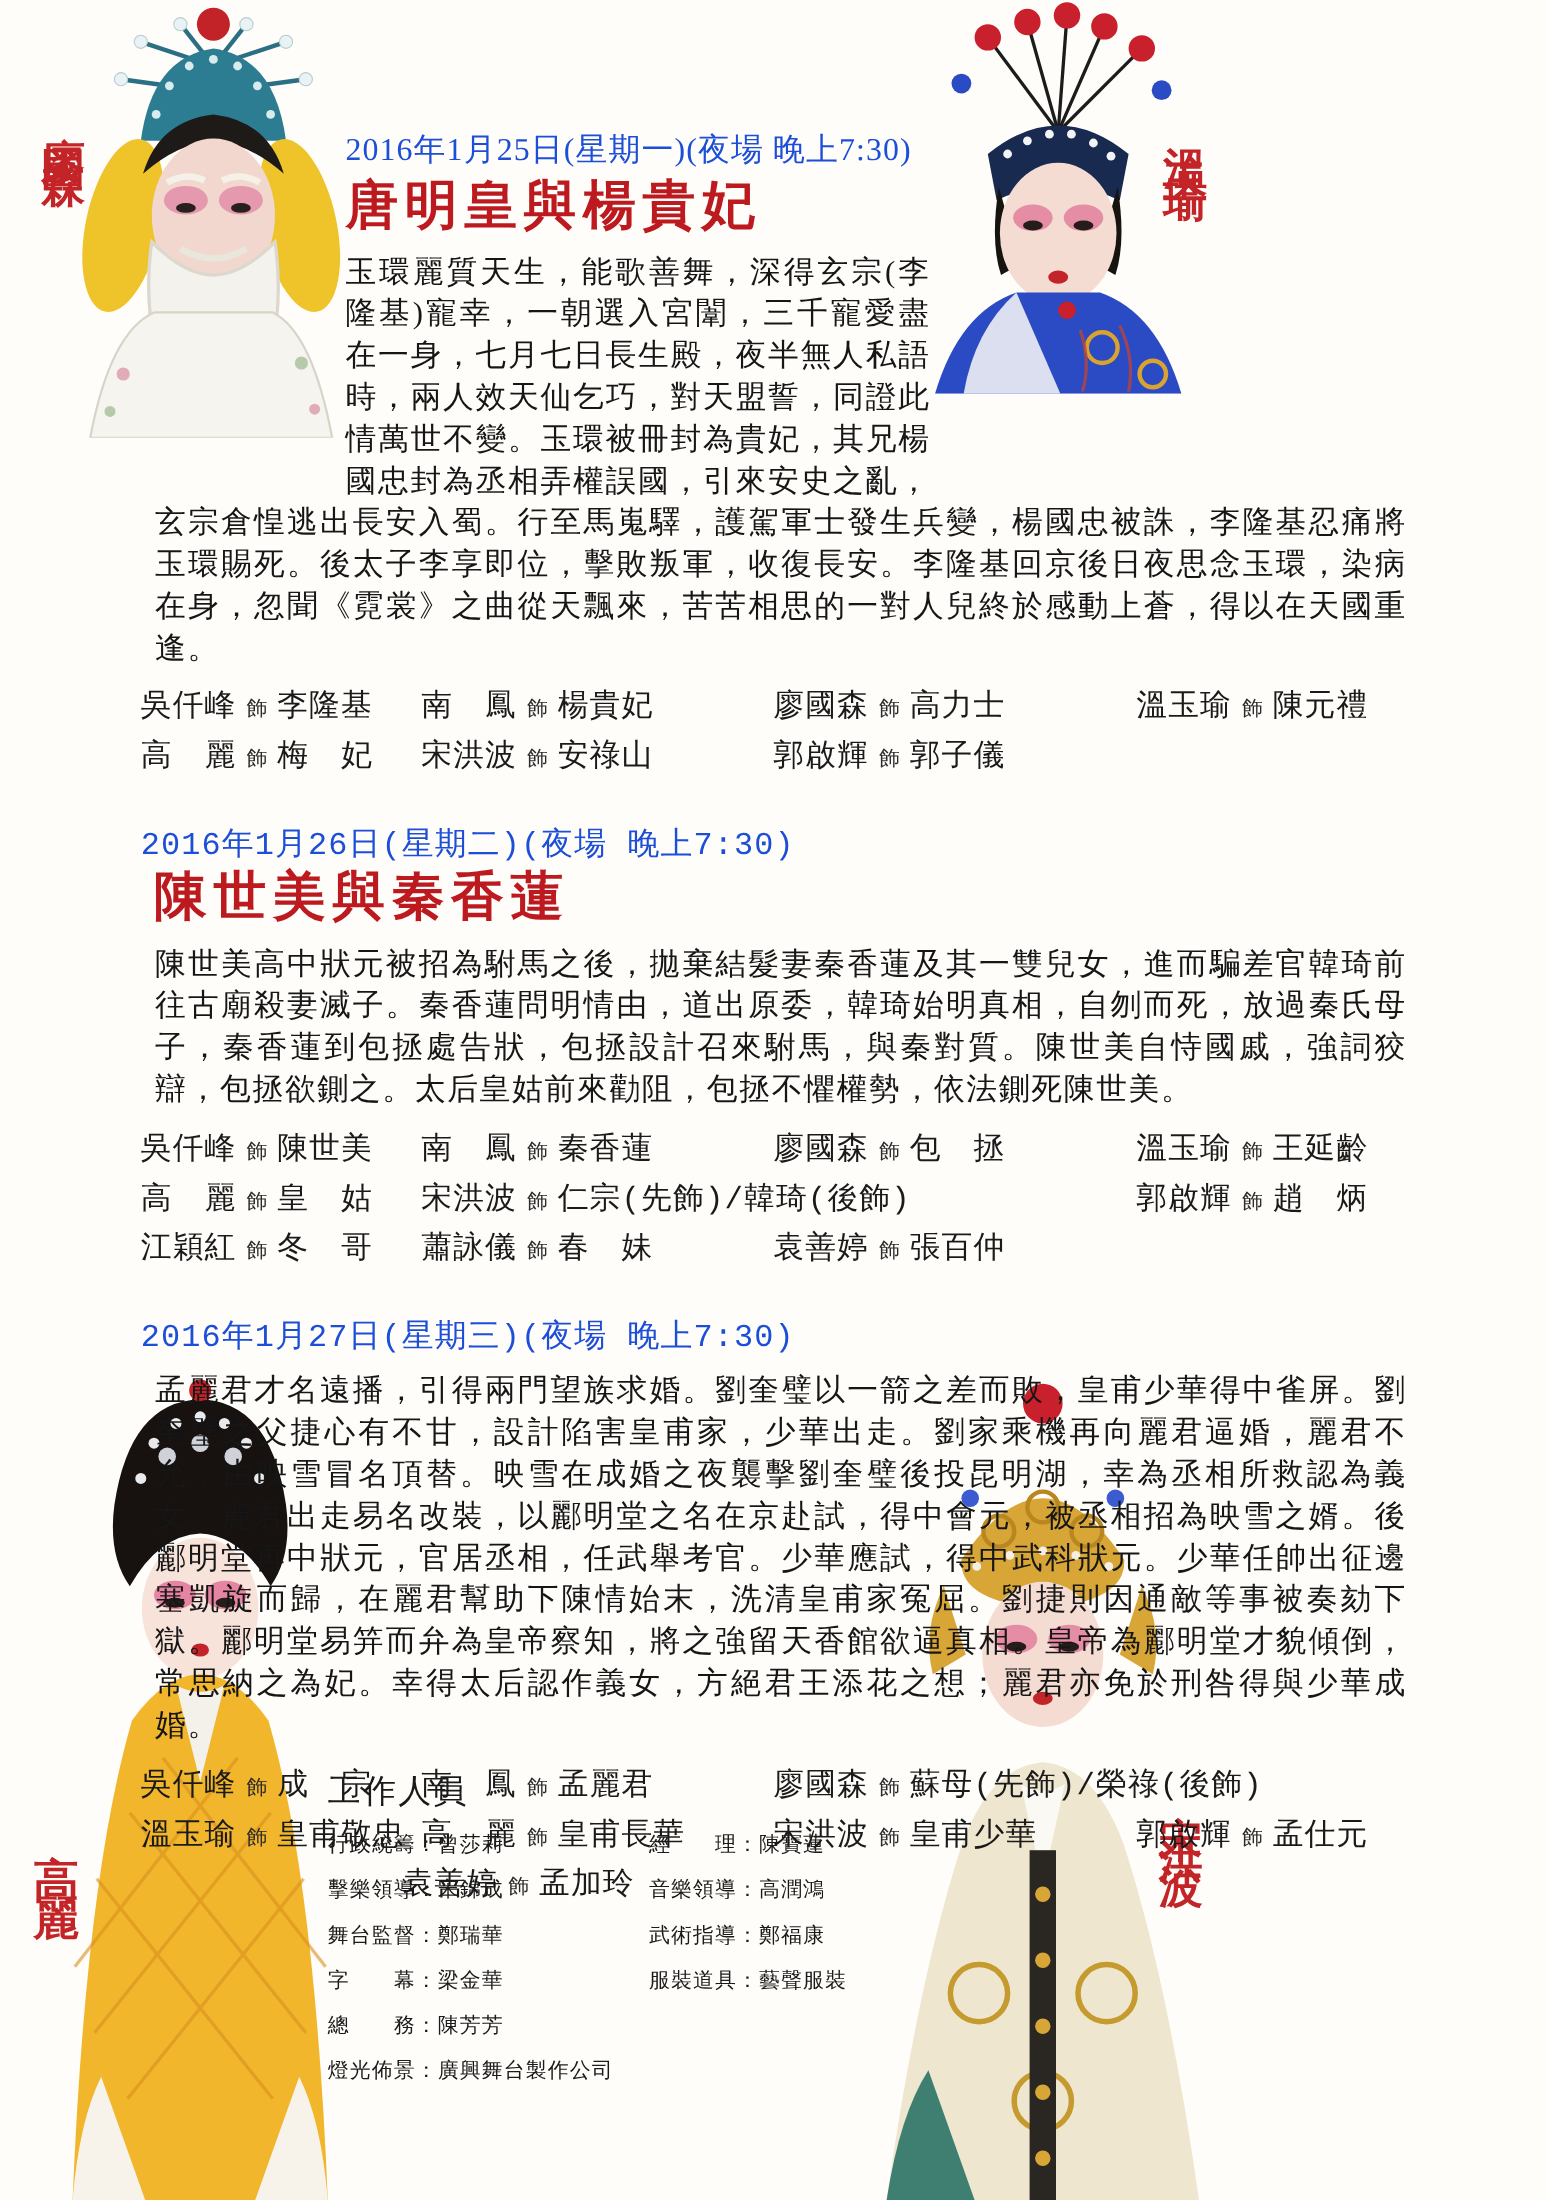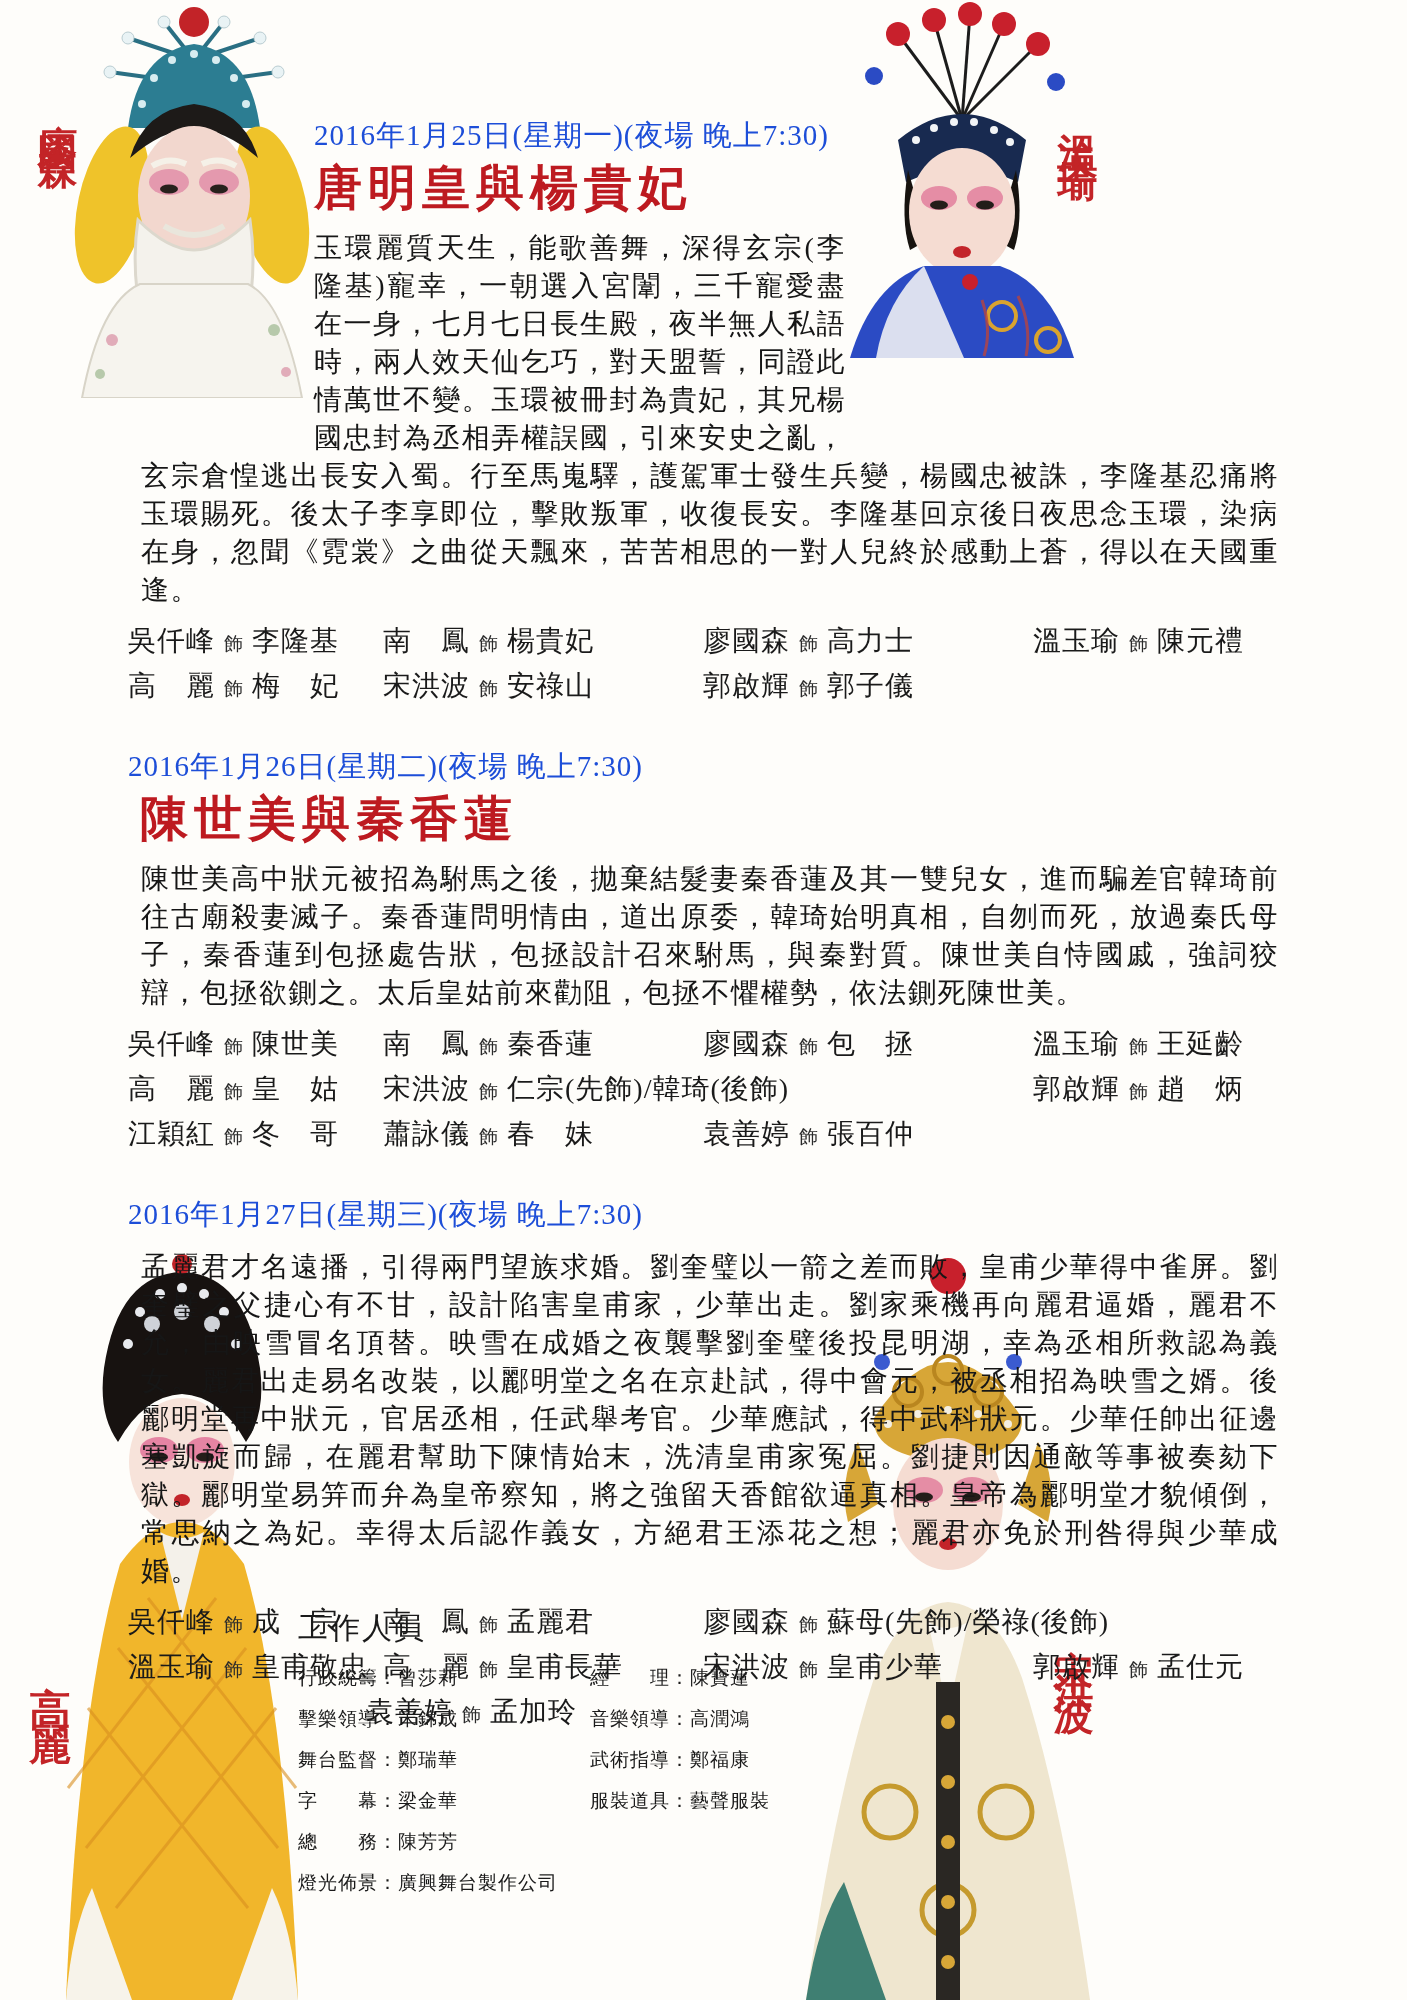--- a/index.html
+++ b/index.html
@@ -28,21 +28,21 @@
   .vname-tl{left:30px;top:92px;font-size:40px;letter-spacing:12px;}
   .vname-tr{left:1050px;top:102px;font-size:40px;letter-spacing:14px;}
   .vname-bl{left:22px;top:1652px;font-size:42px;letter-spacing:38px;}
   .vname-br{left:1046px;top:1618px;font-size:40px;letter-spacing:22px;}
   
   .column{
     position:absolute;left:128px;top:116px;width:1164px;
   }
   .spacer-l{float:left;width:186px;height:330px;}
   .spacer-r{float:right;width:446px;height:330px;}
-  .show + .show{margin-top:42px;}
+  .show + .show{margin-top:42px;font-family:Liberation Mono, monospace;}
   .date{
     margin:0 0 4px 0;font-size:29px;letter-spacing:1px;color:#1d4ed8;
   }
   .title{
     margin:0 0 12px 12px;font-size:48px;line-height:56px;
     color:#bd1a20;font-weight:700;letter-spacing:6px;
   }
   .synopsis{
     margin:13px;font-size:28px;line-height:38px;letter-spacing:1.5px;
     text-align:justify;color:#161616;

